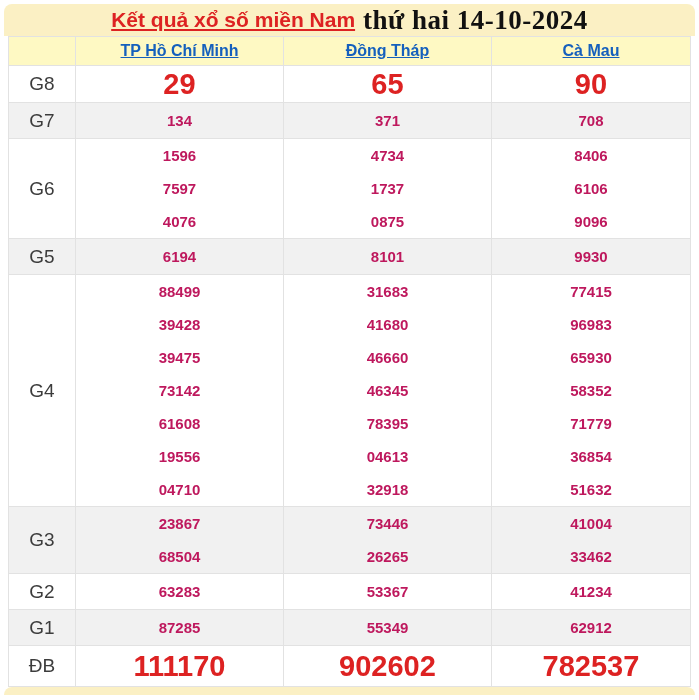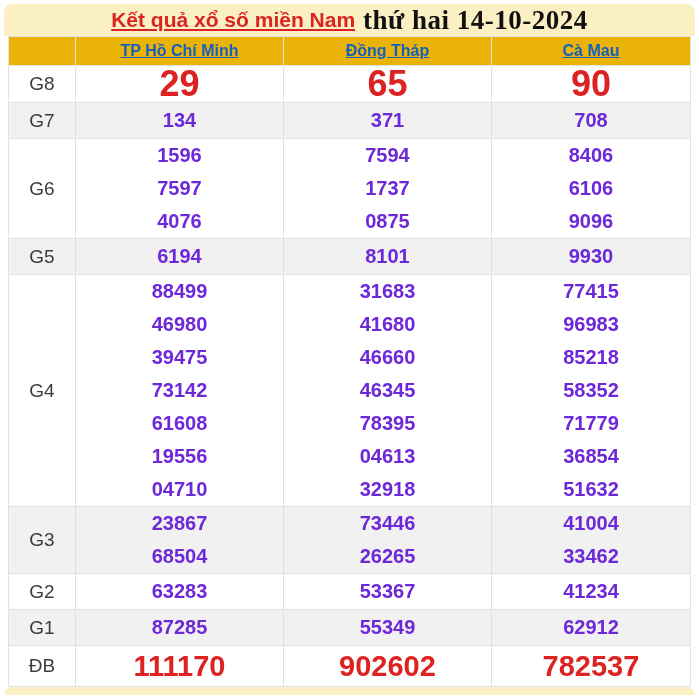--- a/index.html
+++ b/index.html
@@ -37,39 +37,39 @@
   table.results col.c-label{width:67px;}
   table.results col.c1{width:208px;}
   table.results col.c2{width:208px;}
   table.results col.c3{width:199px;}
   table.results th, table.results td{
     border:1px solid #e2e2e2;
     text-align:center;vertical-align:middle;
     padding:0;
   }
   tr.head-row th{
-    background:#eab308;height:28px;font-weight:bold;margin-top:12px;
+    background:#fef9c3;height:28px;font-weight:bold;margin-top:12px;
   }
   .col-link{
     color:#1560bd;font-size:16px;font-weight:bold;
     text-decoration:underline;cursor:pointer;
   }
   tr.row-gray td{background:#f1f1f1;}
   tr.row-white td{background:#ffffff;}
 
   td.label-cell{
     font-size:19px;color:#3c3c3c;font-weight:normal;
   }
   .num{
-    font-size:20px;font-weight:bold;color:#6d28d9;
+    font-size:15px;font-weight:bold;color:#be185d;
     line-height:33px;
   }
   tr.single .num{line-height:35px;}
   tr.big-red .num{
-    color:#dd2222;font-size:36px;line-height:38px;
+    color:#dd2222;font-size:29px;line-height:38px;
   }
   tr.row-g8 .num{line-height:36px;}
   tr.row-db .num{font-size:29px;line-height:40px;}
 
   
   .bottom-band{
     background:#fbf0c4;
     border-radius:8px 8px 0 0;
     height:8px;margin-top:0px;
   }
@@ -131,21 +131,21 @@
           </td>
         </tr>
         <tr class="row-white">
           <td class="label-cell">G6</td>
           <td>
             <div class="num">1596</div>
             <div class="num">7597</div>
             <div class="num">4076</div>
           </td>
           <td>
-            <div class="num">7594</div>
+            <div class="num">4734</div>
             <div class="num">1737</div>
             <div class="num">0875</div>
           </td>
           <td>
             <div class="num">8406</div>
             <div class="num">6106</div>
             <div class="num">9096</div>
           </td>
         </tr>
         <tr class="row-gray single">
@@ -157,40 +157,40 @@
             <div class="num">8101</div>
           </td>
           <td>
             <div class="num">9930</div>
           </td>
         </tr>
         <tr class="row-white">
           <td class="label-cell">G4</td>
           <td>
             <div class="num">88499</div>
-            <div class="num">46980</div>
+            <div class="num">39428</div>
             <div class="num">39475</div>
             <div class="num">73142</div>
             <div class="num">61608</div>
             <div class="num">19556</div>
             <div class="num">04710</div>
           </td>
           <td>
             <div class="num">31683</div>
             <div class="num">41680</div>
             <div class="num">46660</div>
             <div class="num">46345</div>
             <div class="num">78395</div>
             <div class="num">04613</div>
             <div class="num">32918</div>
           </td>
           <td>
             <div class="num">77415</div>
             <div class="num">96983</div>
-            <div class="num">85218</div>
+            <div class="num">65930</div>
             <div class="num">58352</div>
             <div class="num">71779</div>
             <div class="num">36854</div>
             <div class="num">51632</div>
           </td>
         </tr>
         <tr class="row-gray">
           <td class="label-cell">G3</td>
           <td>
             <div class="num">23867</div>

